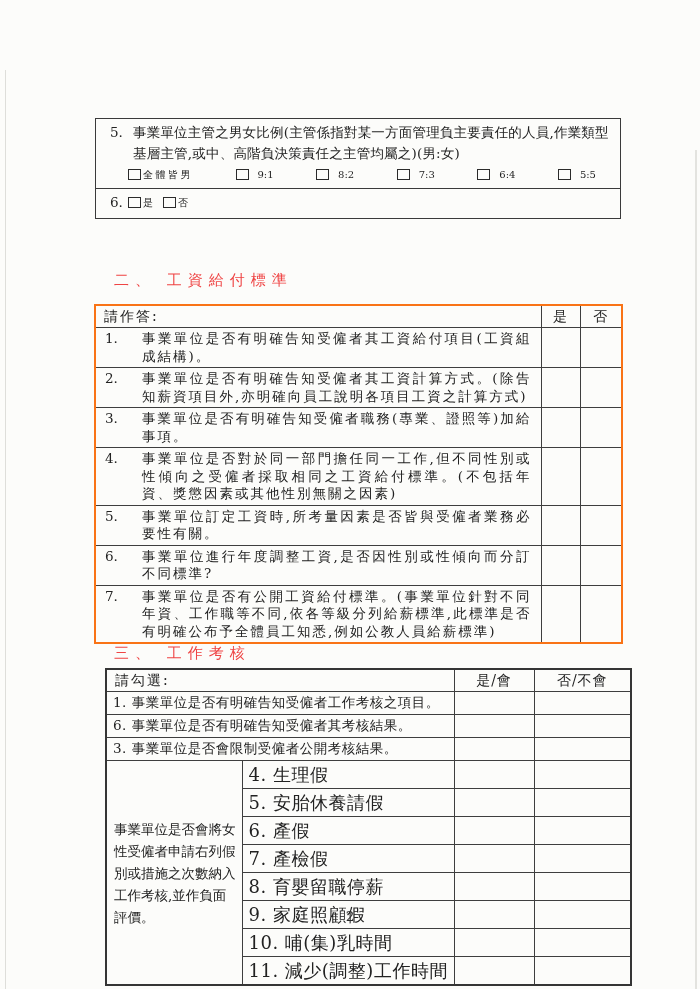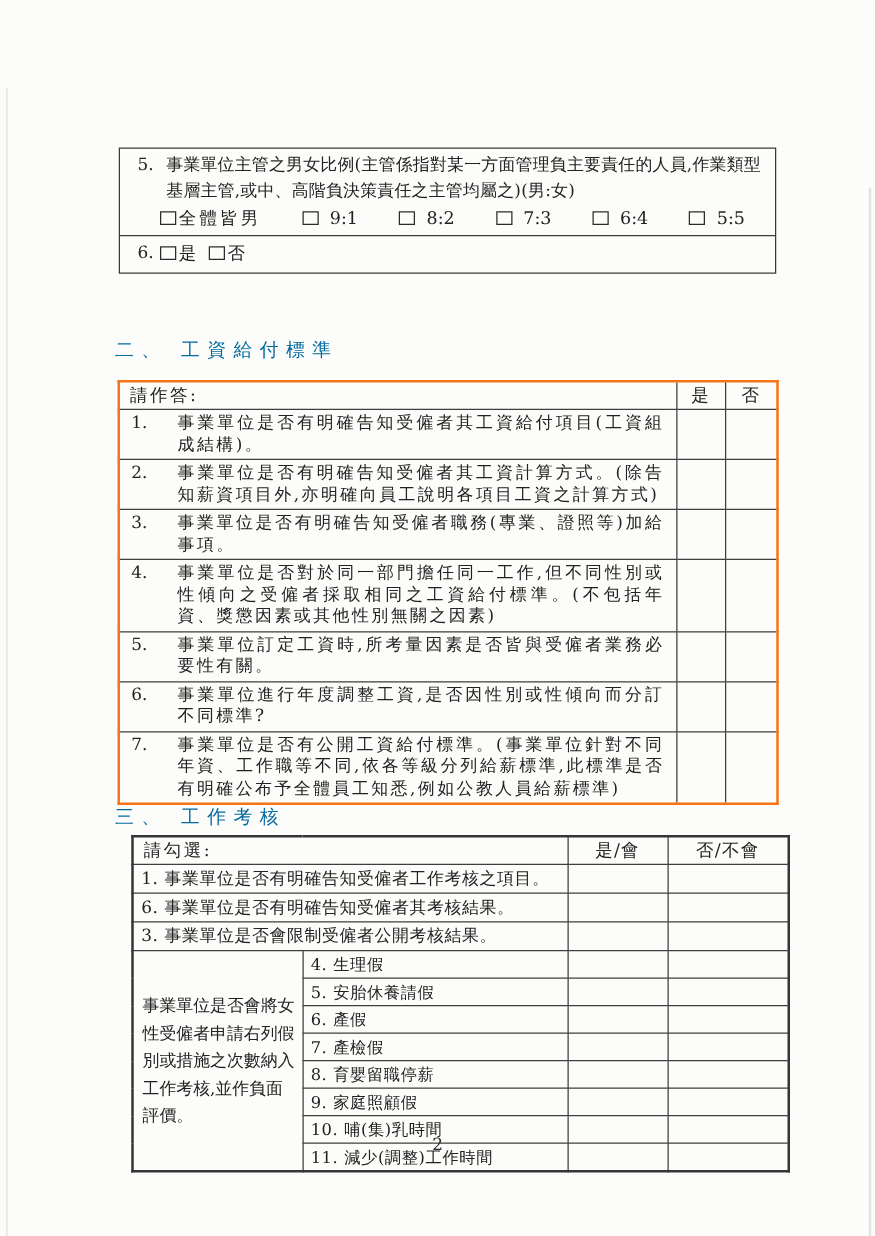--- a/index.html
+++ b/index.html
@@ -31,27 +31,27 @@
   .cb-row2 { gap:26px; padding-left:18px; }
   .cb-row3 { gap:10px; padding-left:18px; }
   .cb-item { display:inline-flex; align-items:center; white-space:nowrap; }
   .cb {
     display:inline-block; width:13px; height:11px;
     border:1.5px solid #2b2b2b; box-sizing:border-box; background:transparent;
     flex:0 0 auto;
   }
   .cb-gap { margin-right:9px; }
   .cb-tight { margin-right:2px; }
-  .cb-label { font-size:14px; }
+  .cb-label { font-size:10px; }
   .cb-label-wide { letter-spacing:2.5px; }
 
   
   .sec-title {
-    position:absolute; left:92px;
-    font-size:15px; letter-spacing:6px; color:#0369a1; white-space:nowrap;
+    position:absolute; left:114px;
+    font-size:15px; letter-spacing:6px; color:#ef4444; white-space:nowrap;
   }
   .sec2-title { top:271px; }
   .sec3-title { top:644px; }
 
   
   table { border-collapse:collapse; position:absolute; background:transparent; table-layout:fixed; }
   td { border:1.4px solid #3e3e3e; vertical-align:top; box-sizing:border-box; }
   .table2 { left:94px; top:304px; width:527px; border:2px solid #f97316; }
   .table3 { left:105px; top:668px; width:525px; border:2px solid #353535; }
 
@@ -64,21 +64,21 @@
     padding:2px 9px 2px 46px;
   }
   .qcell .qnum { position:absolute; left:9px; top:2px; letter-spacing:0; }
   .acell { background:transparent; }
 
   .t3row { font-size:13.5px; letter-spacing:0.5px; padding:2px 4px 2px 6px; height:21px; white-space:nowrap; overflow:hidden; }
   .merged-cell {
     font-size:13.5px; line-height:22px; letter-spacing:0;
     vertical-align:middle; padding:2px 3px 2px 7px;
   }
-  .leave-cell { font-size:13px; letter-spacing:0.5px; padding:1.5px 4px 1.5px 6px; height:19px; white-space:nowrap; overflow:hidden; }
+  .leave-cell { font-size:18px; letter-spacing:0.5px; padding:1.5px 4px 1.5px 6px; height:19px; white-space:nowrap; overflow:hidden; }
 
   .pagenum {
     position:absolute; left:0; right:0; top:908px; text-align:center;
     font-size:13.5px; color:#2a2a2a;
   }
 </style>
 </head>
 <body>
 
 <div class="page">

